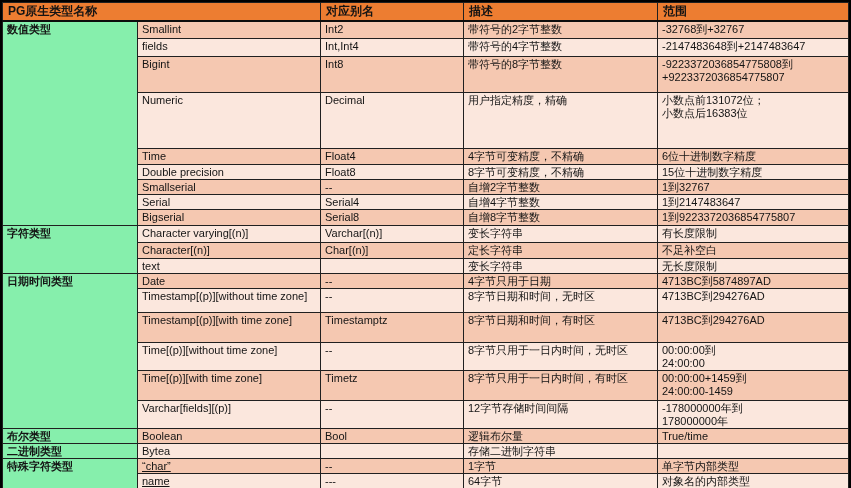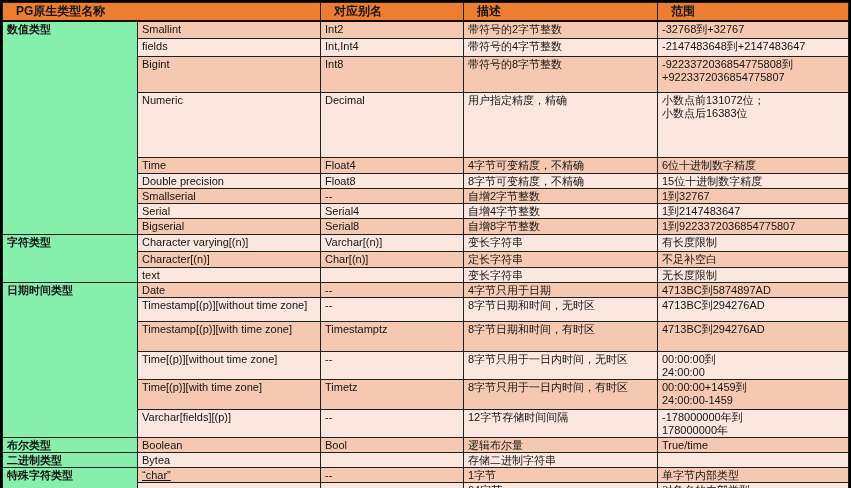--- a/index.html
+++ b/index.html
@@ -23,21 +23,21 @@
     color:#141414;
     vertical-align:top;
     padding:1px 4px 0 4px;
     overflow:hidden;
     text-align:left;
   }
   table.pg th {
     background:#ED7D31;
     font-size:12px;
     font-weight:bold;
-    padding:2px 13px;
+    padding:2px 5px;
     border-bottom:2px solid #0d0d0d;
   }
   td.cat {
     background:#86efac;
     font-weight:bold;
     font-size:12px;
     vertical-align:middle;
     padding-left:6px;
   }
   tr.dark  td.data { background:#F5C8B1;margin-left:24px; }
@@ -79,21 +79,21 @@
       <td class="data">带符号的4字节整数</td>
       <td class="data">-2147483648到+2147483647</td>
     </tr>
     <tr class="dark" style="height:36px">
       <td class="data">Bigint</td>
       <td class="data">Int8</td>
       <td class="data">带符号的8字节整数</td>
       <td class="data">-9223372036854775808到
 +9223372036854775807</td>
     </tr>
-    <tr class="light" style="height:65px">
+    <tr class="light" style="height:56px">
       <td class="data">Numeric</td>
       <td class="data">Decimal</td>
       <td class="data">用户指定精度，精确</td>
       <td class="data">小数点前131072位；
 小数点后16383位</td>
     </tr>
     <tr class="dark" style="height:16px">
       <td class="data">Time</td>
       <td class="data">Float4</td>
       <td class="data">4字节可变精度，不精确</td>

